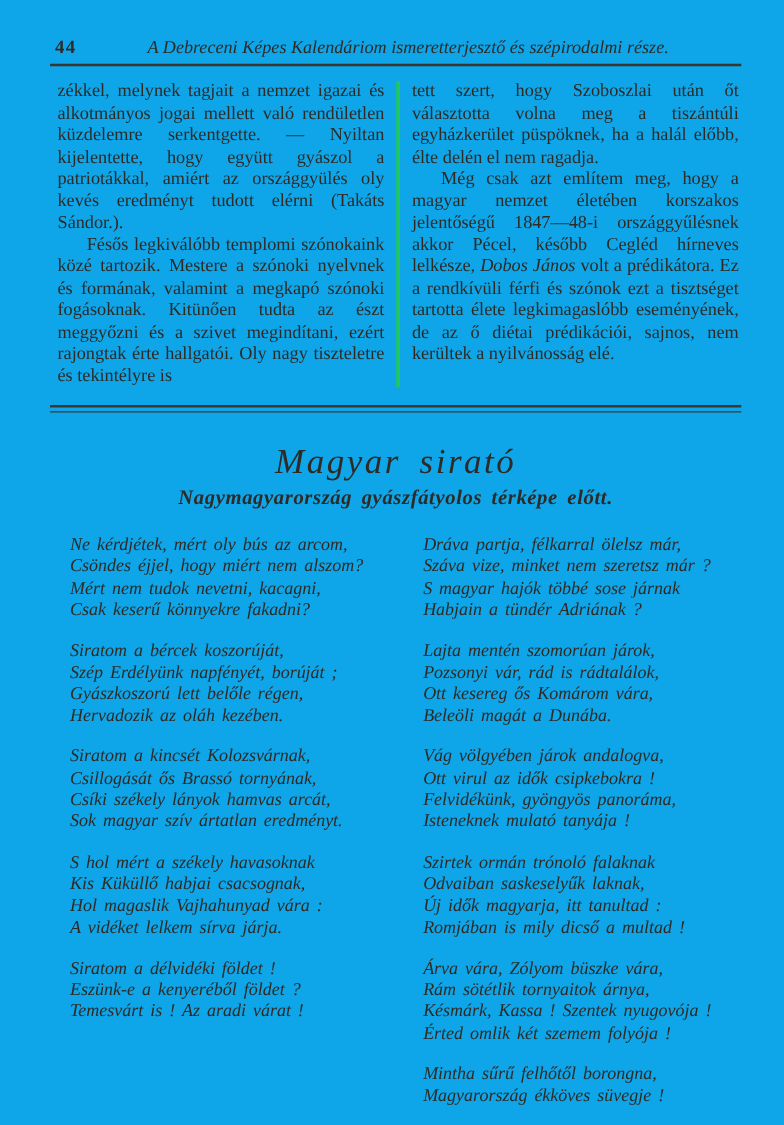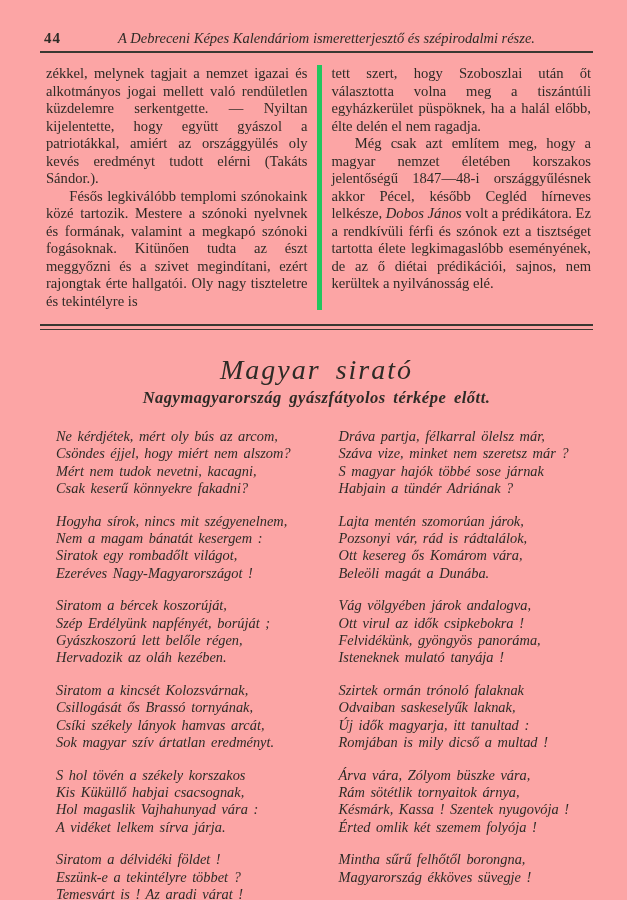--- a/index.html
+++ b/index.html
@@ -5,21 +5,21 @@
   html, body { margin: 0; padding: 0; }
   body {
     background: #e9e7e1;
     font-family: "Liberation Serif", "DejaVu Serif", serif;
   }
   .page {
     position: relative;
     width: 627px;
     height: 900px;
     margin: 0 auto;
-    background: #fca5a5;
+    background: #0ea5e9;
     color: #2e2b26;
     box-sizing: border-box;
     padding: 30px 34px 20px 40px;
     overflow: hidden;
   }
   
   .header {
     display: flex;
     align-items: baseline;
     padding: 0 4px 4px 4px;
@@ -50,21 +50,21 @@
     line-height: 1.2;
     text-align: justify;
   }
   .article .col {
     width: 50%;
     box-sizing: border-box;
   }
   .article .col-left { padding: 0 9px 0 6px; }
   .article .col-right {
     padding: 0 2px 0 10px;
-    border-left: 5px solid #22c55e;
+    border-left: 3px solid #22c55e;
   }
   .article p { margin: 0; }
   .article p.indent { text-indent: 1.6em; }
   .article .person-name { font-style: italic; }
   
   .section-divider {
     margin: 14px 0 0 0;
     height: 3px;
     border-top: 2px solid #3a3731;
     border-bottom: 1px solid #3a3731;
@@ -136,46 +136,40 @@
 
   <div class="poem-columns">
     <div class="poem-col poem-col-left">
         <div class="stanza">
           <div class="poem-line">Ne kérdjétek, mért oly bús az arcom,</div>
           <div class="poem-line">Csöndes éjjel, hogy miért nem alszom?</div>
           <div class="poem-line">Mért nem tudok nevetni, kacagni,</div>
           <div class="poem-line">Csak keserű könnyekre fakadni?</div>
         </div>
         <div class="stanza">
-          <div class="poem-line">Hogyha sírok, nincs mit szégyenelnem,</div>
-          <div class="poem-line">Nem a magam bánatát kesergem :</div>
-          <div class="poem-line">Siratok egy rombadőlt világot,</div>
-          <div class="poem-line">Ezeréves Nagy-Magyarországot !</div>
-        </div>
-        <div class="stanza">
           <div class="poem-line">Siratom a bércek koszorúját,</div>
           <div class="poem-line">Szép Erdélyünk napfényét, borúját ;</div>
           <div class="poem-line">Gyászkoszorú lett belőle régen,</div>
           <div class="poem-line">Hervadozik az oláh kezében.</div>
         </div>
         <div class="stanza">
           <div class="poem-line">Siratom a kincsét Kolozsvárnak,</div>
           <div class="poem-line">Csillogását ős Brassó tornyának,</div>
           <div class="poem-line">Csíki székely lányok hamvas arcát,</div>
           <div class="poem-line">Sok magyar szív ártatlan eredményt.</div>
         </div>
         <div class="stanza">
-          <div class="poem-line">S hol tövén a székely korszakos</div>
+          <div class="poem-line">S hol mért a székely havasoknak</div>
           <div class="poem-line">Kis Küküllő habjai csacsognak,</div>
           <div class="poem-line">Hol magaslik Vajhahunyad vára :</div>
           <div class="poem-line">A vidéket lelkem sírva járja.</div>
         </div>
         <div class="stanza">
           <div class="poem-line">Siratom a délvidéki földet !</div>
-          <div class="poem-line">Eszünk-e a tekintélyre többet ?</div>
+          <div class="poem-line">Eszünk-e a kenyeréből földet ?</div>
           <div class="poem-line">Temesvárt is ! Az aradi várat !</div>
         </div>
       </div>
     <div class="poem-col poem-col-right">
         <div class="stanza">
           <div class="poem-line">Dráva partja, félkarral ölelsz már,</div>
           <div class="poem-line">Száva vize, minket nem szeretsz már ?</div>
           <div class="poem-line">S magyar hajók többé sose járnak</div>
           <div class="poem-line">Habjain a tündér Adriának ?</div>
         </div>

